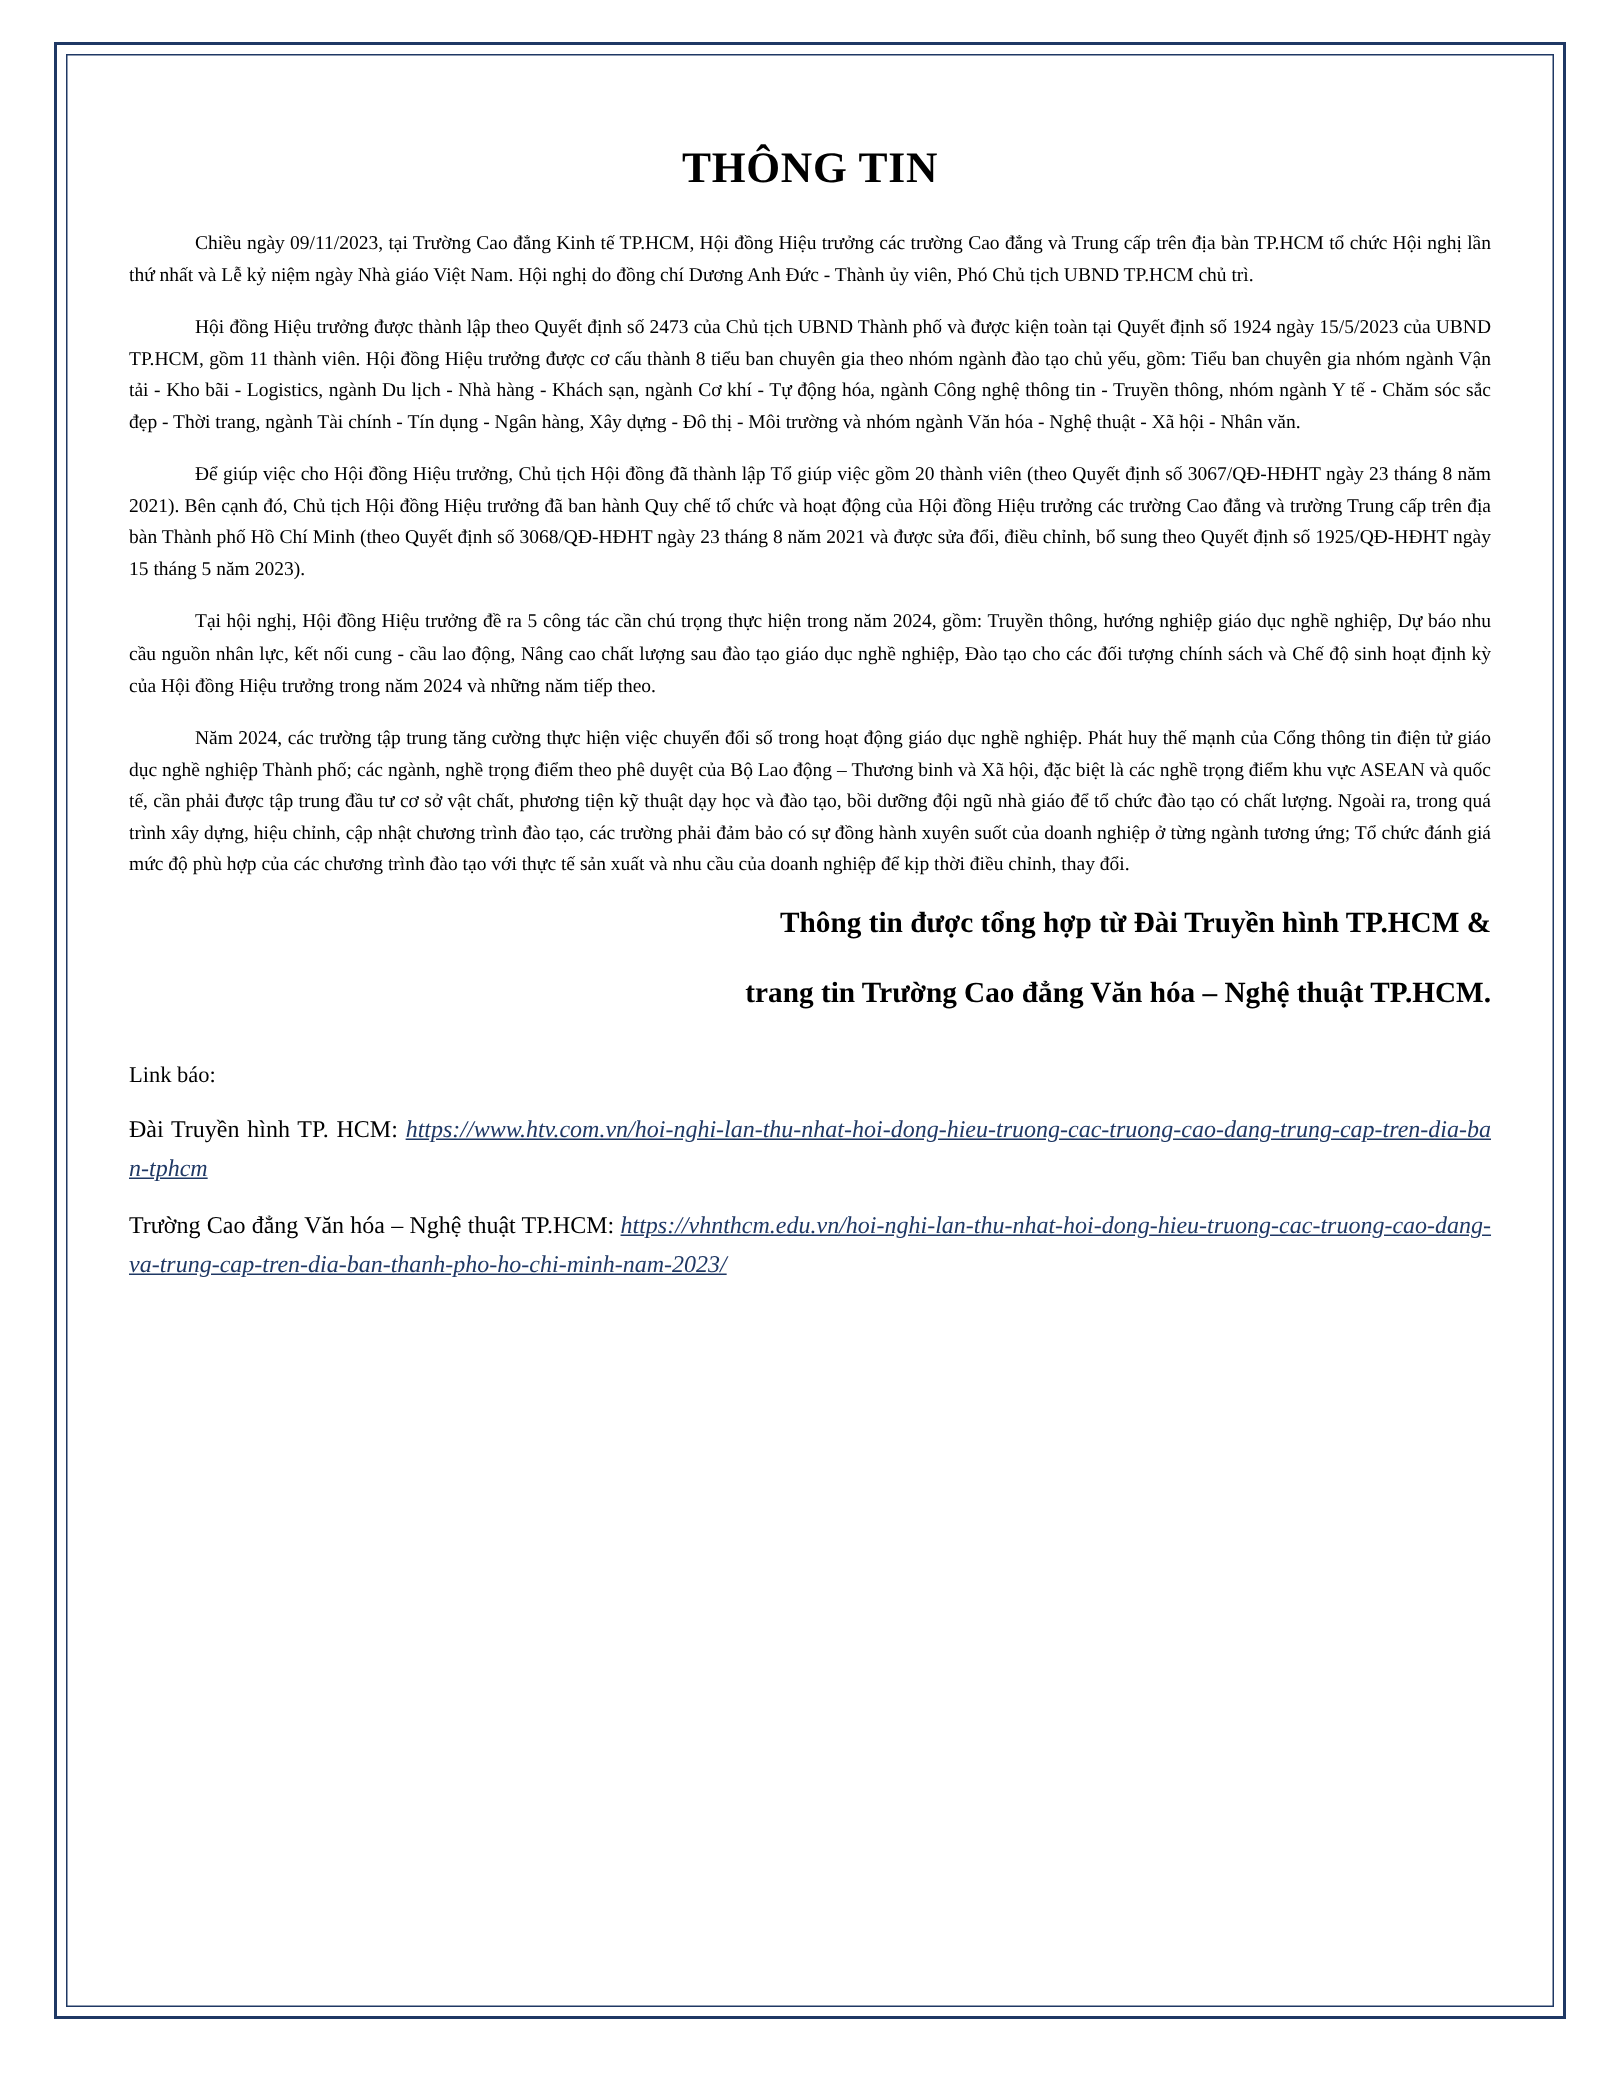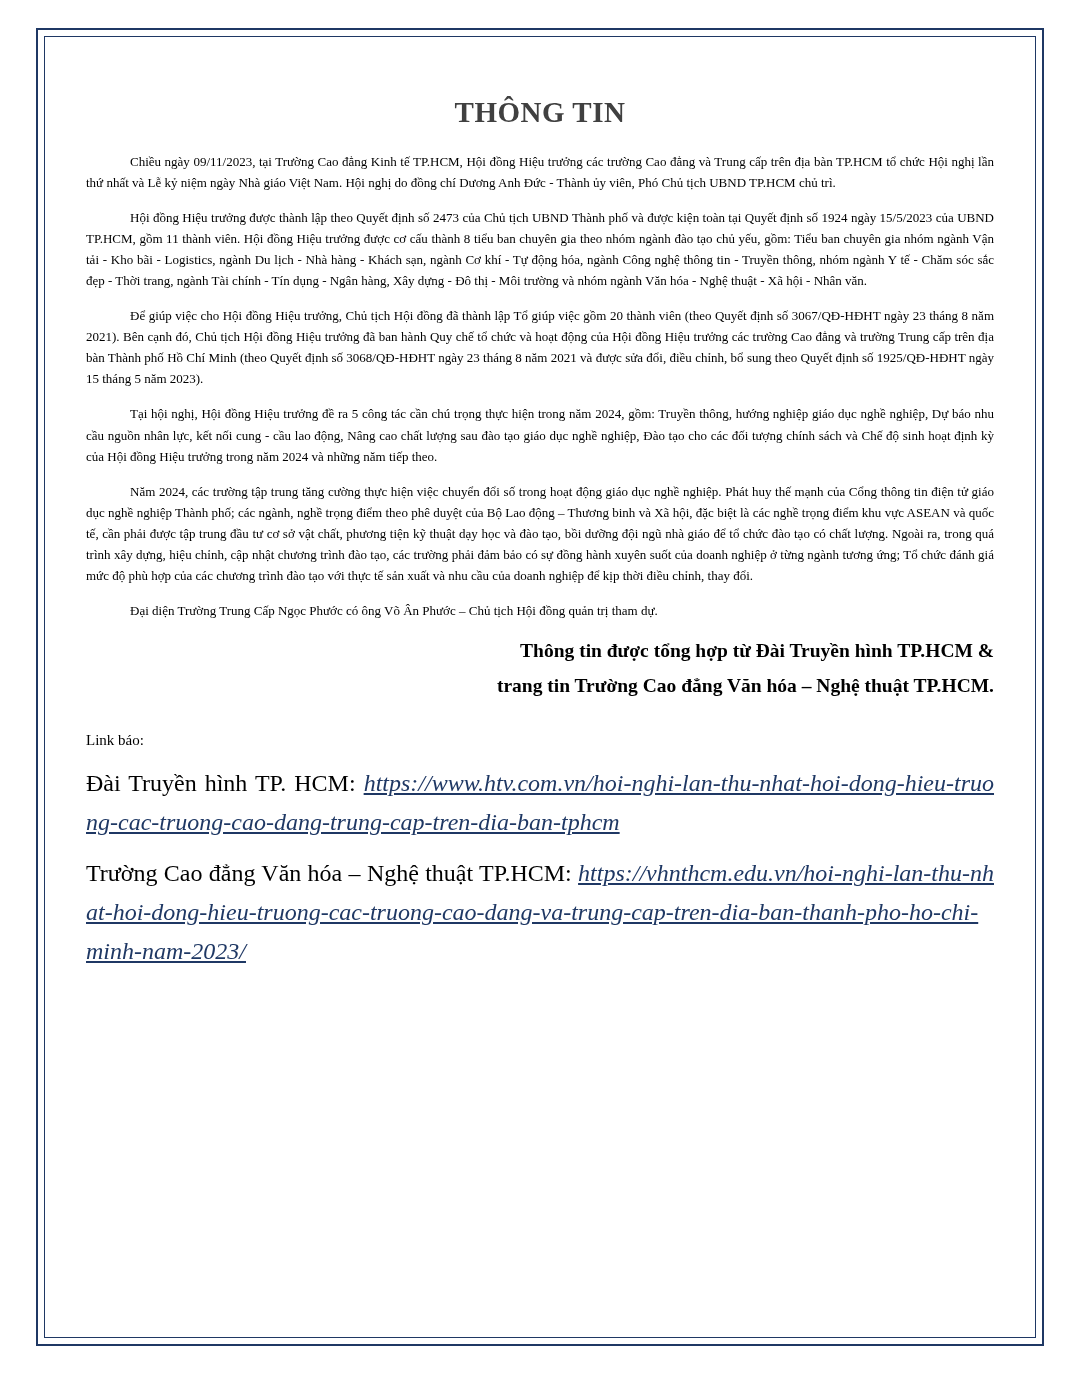--- a/index.html
+++ b/index.html
@@ -33,21 +33,21 @@
     box-sizing: border-box;
   }
   .content {
     position: absolute;
     left: 86px;
     top: 96px;
     width: 908px;
   }
   .doc-title {
     text-align: center;
-    color: #404040;
+    color: #000000;
     font-weight: bold;
     font-size: 29px;
     letter-spacing: 0.5px;
     margin: 0 0 22px 0;
   }
   p.body-par {
     font-size: 13px;
     line-height: 1.62;
     text-align: justify;
     text-justify: inter-word;
@@ -58,30 +58,30 @@
     margin-bottom: 0;
   }
   .signoff {
     font-size: 19.5px;
     line-height: 1.62;
     text-align: right;
     font-weight: bold;
     margin: 14px 0 0 0;
   }
   .signoff-2 {
-    margin-top: 4px;
+    margin-top: 16px;
   }
   .links-label {
     font-size: 15px;
     line-height: 1.62;
     margin: 26px 0 12px 0;
     text-align: left;
   }
   .link-par {
-    font-size: 24px;
+    font-size: 16px;
     line-height: 1.62;
     text-align: justify;
     margin: 0 0 12px 0;
   }
   .link-par a {
     color: #1f3864;
     font-style: italic;
     text-decoration: underline;
     word-break: break-all;
   }
@@ -98,21 +98,20 @@
 
 <div class="content">
 
   <h1 class="doc-title">THÔNG TIN</h1>
 
   <p class="body-par">Chiều ngày 09/11/2023, tại Trường Cao đẳng Kinh tế TP.HCM, Hội đồng Hiệu trưởng các trường Cao đẳng và Trung cấp trên địa bàn TP.HCM tổ chức Hội nghị lần thứ nhất và Lễ kỷ niệm ngày Nhà giáo Việt Nam. Hội nghị do đồng chí Dương Anh Đức - Thành ủy viên, Phó Chủ tịch UBND TP.HCM chủ trì.</p>
   <p class="body-par">Hội đồng Hiệu trưởng được thành lập theo Quyết định số 2473 của Chủ tịch UBND Thành phố và được kiện toàn tại Quyết định số 1924 ngày 15/5/2023 của UBND TP.HCM, gồm 11 thành viên. Hội đồng Hiệu trưởng được cơ cấu thành 8 tiểu ban chuyên gia theo nhóm ngành đào tạo chủ yếu, gồm: Tiểu ban chuyên gia nhóm ngành Vận tải - Kho bãi - Logistics, ngành Du lịch - Nhà hàng - Khách sạn, ngành Cơ khí - Tự động hóa, ngành Công nghệ thông tin - Truyền thông, nhóm ngành Y tế - Chăm sóc sắc đẹp - Thời trang, ngành Tài chính - Tín dụng - Ngân hàng, Xây dựng - Đô thị - Môi trường và nhóm ngành Văn hóa - Nghệ thuật - Xã hội - Nhân văn.</p>
   <p class="body-par">Để giúp việc cho Hội đồng Hiệu trưởng, Chủ tịch Hội đồng đã thành lập Tổ giúp việc gồm 20 thành viên (theo Quyết định số 3067/QĐ-HĐHT ngày 23 tháng 8 năm 2021). Bên cạnh đó, Chủ tịch Hội đồng Hiệu trưởng đã ban hành Quy chế tổ chức và hoạt động của Hội đồng Hiệu trưởng các trường Cao đẳng và trường Trung cấp trên địa bàn Thành phố Hồ Chí Minh (theo Quyết định số 3068/QĐ-HĐHT ngày 23 tháng 8 năm 2021 và được sửa đổi, điều chỉnh, bổ sung theo Quyết định số 1925/QĐ-HĐHT ngày 15 tháng 5 năm 2023).</p>
   <p class="body-par">Tại hội nghị, Hội đồng Hiệu trưởng đề ra 5 công tác cần chú trọng thực hiện trong năm 2024, gồm: Truyền thông, hướng nghiệp giáo dục nghề nghiệp, Dự báo nhu cầu nguồn nhân lực, kết nối cung - cầu lao động, Nâng cao chất lượng sau đào tạo giáo dục nghề nghiệp, Đào tạo cho các đối tượng chính sách và Chế độ sinh hoạt định kỳ của Hội đồng Hiệu trưởng trong năm 2024 và những năm tiếp theo.</p>
   <p class="body-par">Năm 2024, các trường tập trung tăng cường thực hiện việc chuyển đổi số trong hoạt động giáo dục nghề nghiệp. Phát huy thế mạnh của Cổng thông tin điện tử giáo dục nghề nghiệp Thành phố; các ngành, nghề trọng điểm theo phê duyệt của Bộ Lao động – Thương binh và Xã hội, đặc biệt là các nghề trọng điểm khu vực ASEAN và quốc tế, cần phải được tập trung đầu tư cơ sở vật chất, phương tiện kỹ thuật dạy học và đào tạo, bồi dưỡng đội ngũ nhà giáo để tổ chức đào tạo có chất lượng. Ngoài ra, trong quá trình xây dựng, hiệu chỉnh, cập nhật chương trình đào tạo, các trường phải đảm bảo có sự đồng hành xuyên suốt của doanh nghiệp ở từng ngành tương ứng;  Tổ chức đánh giá mức độ phù hợp của các chương trình đào tạo với thực tế sản xuất và nhu cầu của doanh nghiệp để kịp thời điều chỉnh, thay đổi.</p>
-  <p class="body-par">Đại diện Trường Trung Cấp Ngọc Phước có ông Võ Ân Phước – Chủ tịch Hội đồng quản trị tham dự.</p>
 
   <p class="signoff">Thông tin được tổng hợp từ Đài Truyền hình TP.HCM &amp;</p>
   <p class="signoff signoff-2">trang tin Trường Cao đẳng Văn hóa – Nghệ thuật TP.HCM.</p>
 
   <p class="links-label">Link báo:</p>
 
   <p class="link-par">
     <span class="link-label">Đài Truyền hình TP. HCM:</span>
     <a href="#">https://www.htv.com.vn/hoi-nghi-lan-thu-nhat-hoi-dong-hieu-truong-cac-truong-cao-dang-trung-cap-tren-dia-ban-tphcm</a>
   </p>

